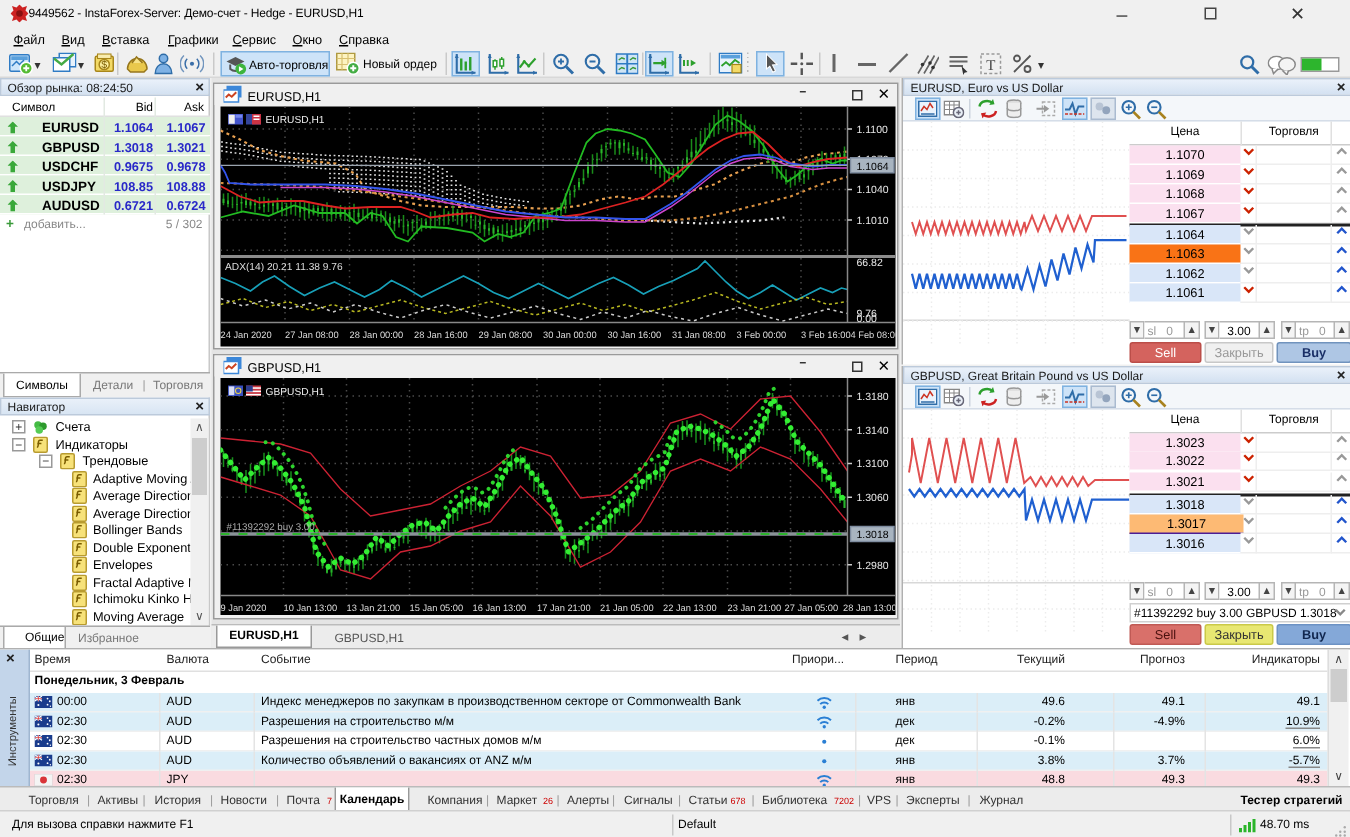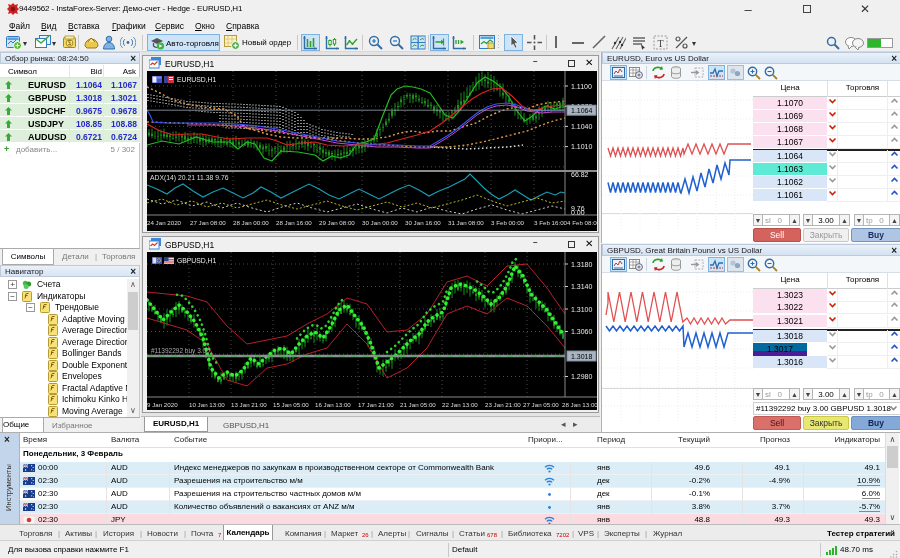--- a/index.html
+++ b/index.html
@@ -362,21 +362,21 @@
       </div>
   </div>
 
   <div class="abs" style="left:127px;top:14px;width:12px;height:138px;background:#f0f0f0;">
     <div style="height:12px;text-align:center;font-size:8px;color:#555;line-height:12px;">∧</div>
     <div style="height:38px;background:#cdcdcd;margin:1px 1px;"></div>
     <div class="abs" style="bottom:0;width:12px;height:12px;text-align:center;font-size:8px;color:#555;line-height:12px;">∨</div>
   </div>
 
   <div class="abs" style="left:0;top:152px;width:140px;height:15px;background:#f0f0f0;border-top:1px solid #aaa;">
-    <span class="abs" style="left:2px;top:0px;width:42px;height:15px;background:#fff;border:1px solid #aaa;border-top:none;text-align:left;font-size:8px;line-height:14px;">Общие</span>
+    <span class="abs" style="left:2px;top:0px;width:42px;height:15px;background:#fff;border:1px solid #aaa;border-top:none;text-align:right;font-size:8px;line-height:14px;">Общие</span>
     <span class="abs" style="left:52px;top:3px;color:#777;font-size:8px;">Избранное</span>
   </div>
 </div>
 
 <div class="abs" style="left:141px;top:52px;width:459px;height:380px;background:#e4e4e4;">
   <div id="win1" class="abs" style="left:1px;top:3px;width:457px;height:178px;background:#f0f0f0;border:1px solid #9a9a9a;">
     <div class="abs" style="left:0;top:0;width:455px;height:14px;background:#f0f0f0;">
       <svg class="abs" style="left:6px;top:1px" width="13" height="12" viewBox="0 0 13 12">
           <rect x="2" y="0" width="10" height="8" fill="#3b87d9"></rect>
           <rect x="0" y="3" width="10" height="8" fill="#fff" stroke="#3b87d9"></rect>
@@ -1300,21 +1300,21 @@
       <span class="abs" style="left:0;top:0;width:74px;height:13px;background:#d9e6f8;border-bottom:1px solid #fff;text-align:center;font-size:8.5px;line-height:13px;">1.1064</span>
       <span class="abs" style="left:74px;top:0;width:11px;height:13px;border-bottom:1px solid #eee;border-right:1px solid #eee;text-align:center;"><svg width="9" height="6" viewBox="0 0 9 6">
           <path d="M1.5 1.5l3 3 3-3" stroke="#999" stroke-width="1.6" fill="none"></path>
         </svg></span>
       <span class="abs" style="left:85px;top:0;width:49px;height:13px;border-bottom:1px solid #eee;"></span>
       <span class="abs" style="left:134px;top:0;width:14px;height:13px;border-bottom:1px solid #eee;border-left:1px solid #eee;text-align:center;"><svg width="9" height="6" viewBox="0 0 9 6">
           <path d="M1.5 4.5l3-3 3 3" stroke="#2255cc" stroke-width="1.6" fill="none"></path>
         </svg></span>
     </div>
     <div class="abs" style="left:151px;top:111px;width:148px;height:13px;">
-      <span class="abs" style="left:0;top:0;width:74px;height:13px;background:#5eead4;border-bottom:1px solid #fff;text-align:center;font-size:8.5px;line-height:13px;">1.1063</span>
+      <span class="abs" style="left:0;top:0;width:74px;height:13px;background:#f97316;border-bottom:1px solid #fff;text-align:center;font-size:8.5px;line-height:13px;">1.1063</span>
       <span class="abs" style="left:74px;top:0;width:11px;height:13px;border-bottom:1px solid #eee;border-right:1px solid #eee;text-align:center;"><svg width="9" height="6" viewBox="0 0 9 6">
           <path d="M1.5 1.5l3 3 3-3" stroke="#999" stroke-width="1.6" fill="none"></path>
         </svg></span>
       <span class="abs" style="left:85px;top:0;width:49px;height:13px;border-bottom:1px solid #eee;"></span>
       <span class="abs" style="left:134px;top:0;width:14px;height:13px;border-bottom:1px solid #eee;border-left:1px solid #eee;text-align:center;"><svg width="9" height="6" viewBox="0 0 9 6">
           <path d="M1.5 4.5l3-3 3 3" stroke="#2255cc" stroke-width="1.6" fill="none"></path>
         </svg></span>
     </div>
     <div class="abs" style="left:151px;top:124px;width:148px;height:13px;">
       <span class="abs" style="left:0;top:0;width:74px;height:13px;background:#d9e6f8;border-bottom:1px solid #fff;text-align:center;font-size:8.5px;line-height:13px;">1.1062</span>
@@ -1475,21 +1475,21 @@
       <span class="abs" style="left:0;top:0;width:74px;height:13px;background:#d9e6f8;border-bottom:1px solid #fff;text-align:center;font-size:8.5px;line-height:13px;">1.3018</span>
       <span class="abs" style="left:74px;top:0;width:11px;height:13px;border-bottom:1px solid #eee;border-right:1px solid #eee;text-align:center;"><svg width="9" height="6" viewBox="0 0 9 6">
           <path d="M1.5 1.5l3 3 3-3" stroke="#999" stroke-width="1.6" fill="none"></path>
         </svg></span>
       <span class="abs" style="left:85px;top:0;width:49px;height:13px;border-bottom:1px solid #eee;"></span>
       <span class="abs" style="left:134px;top:0;width:14px;height:13px;border-bottom:1px solid #eee;border-left:1px solid #eee;text-align:center;"><svg width="9" height="6" viewBox="0 0 9 6">
           <path d="M1.5 4.5l3-3 3 3" stroke="#2255cc" stroke-width="1.6" fill="none"></path>
         </svg></span>
     </div>
     <div class="abs" style="left:151px;top:99px;width:148px;height:13px;">
-      <span class="abs" style="left:0;top:0;width:54px;height:13px;background:#0369a1;border-bottom:5px solid #4c1d95;text-align:center;font-size:8.5px;line-height:13px;">1.3017</span>
+      <span class="abs" style="left:0;top:0;width:76px;height:13px;background:#fdba74;border-bottom:1px solid #4c1d95;text-align:center;font-size:8.5px;line-height:13px;">1.3017</span>
       <span class="abs" style="left:74px;top:0;width:11px;height:13px;border-bottom:1px solid #eee;border-right:1px solid #eee;text-align:center;"><svg width="9" height="6" viewBox="0 0 9 6">
           <path d="M1.5 1.5l3 3 3-3" stroke="#999" stroke-width="1.6" fill="none"></path>
         </svg></span>
       <span class="abs" style="left:85px;top:0;width:49px;height:13px;border-bottom:1px solid #eee;"></span>
       <span class="abs" style="left:134px;top:0;width:14px;height:13px;border-bottom:1px solid #eee;border-left:1px solid #eee;text-align:center;"><svg width="9" height="6" viewBox="0 0 9 6">
           <path d="M1.5 4.5l3-3 3 3" stroke="#2255cc" stroke-width="1.6" fill="none"></path>
         </svg></span>
     </div>
     <div class="abs" style="left:151px;top:112px;width:148px;height:13px;">
       <span class="abs" style="left:0;top:0;width:74px;height:13px;background:#d9e6f8;border-bottom:1px solid #fff;text-align:center;font-size:8.5px;line-height:13px;">1.3016</span>

